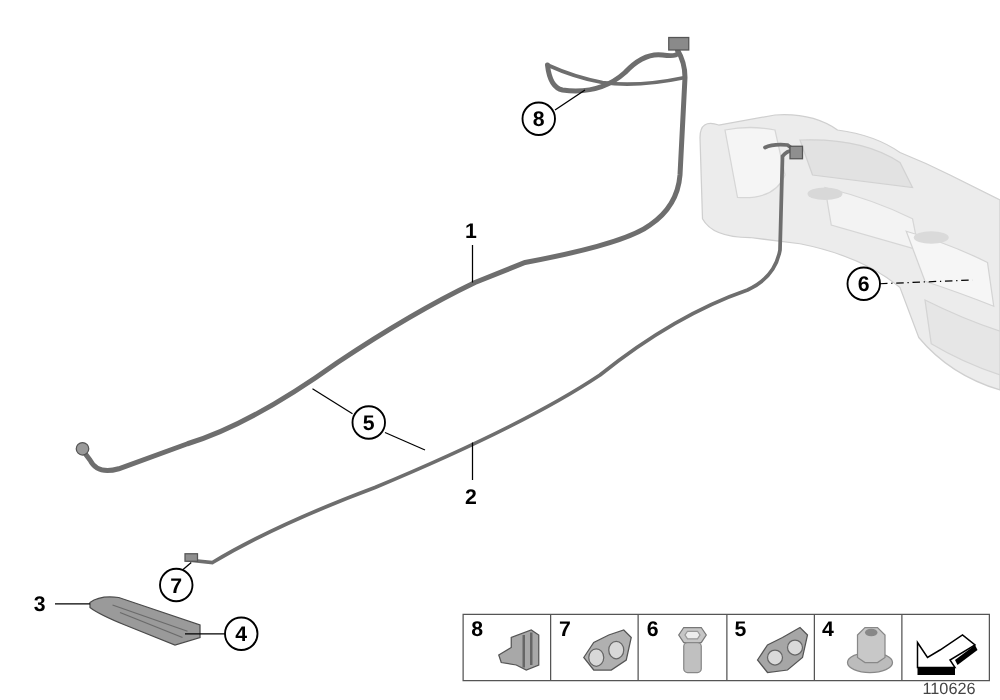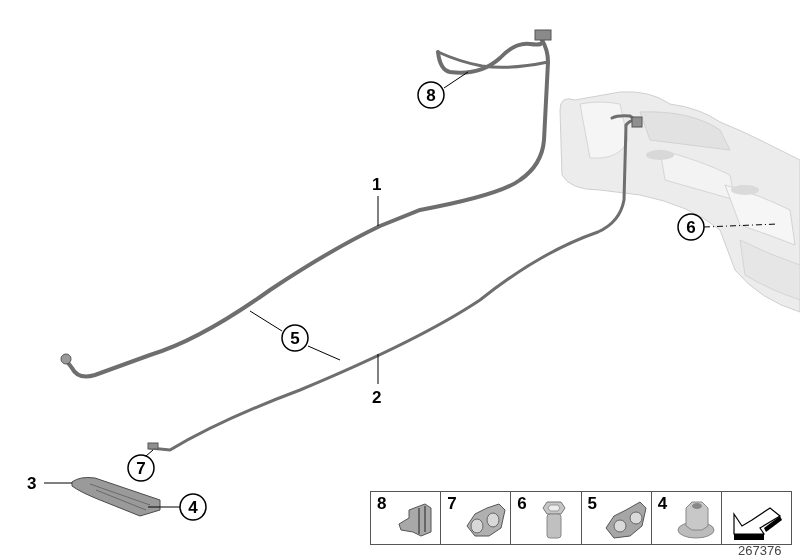--- a/index.html
+++ b/index.html
@@ -132,13 +132,13 @@
   </div>
   <div class="legend-cell">
     <svg class="legend-icon" style="left:8px;width:56px;" viewBox="0 0 56 46">
       <path d="M4 18 L12 30 L22 24 L40 12 L50 20 L30 32 L34 38 L4 38 Z" fill="#fff" stroke="#000" stroke-width="1.2"></path>
       <path d="M4 38 L34 38 L34 44 L4 44 Z" fill="#000"></path>
       <path d="M34 32 L50 20 L52 24 L36 36 Z" fill="#000"></path>
     </svg>
   </div>
 </div>
 
-<div id="diagram-id">267376</div>
+<div id="diagram-id">110626</div>
 
 </body></html>

